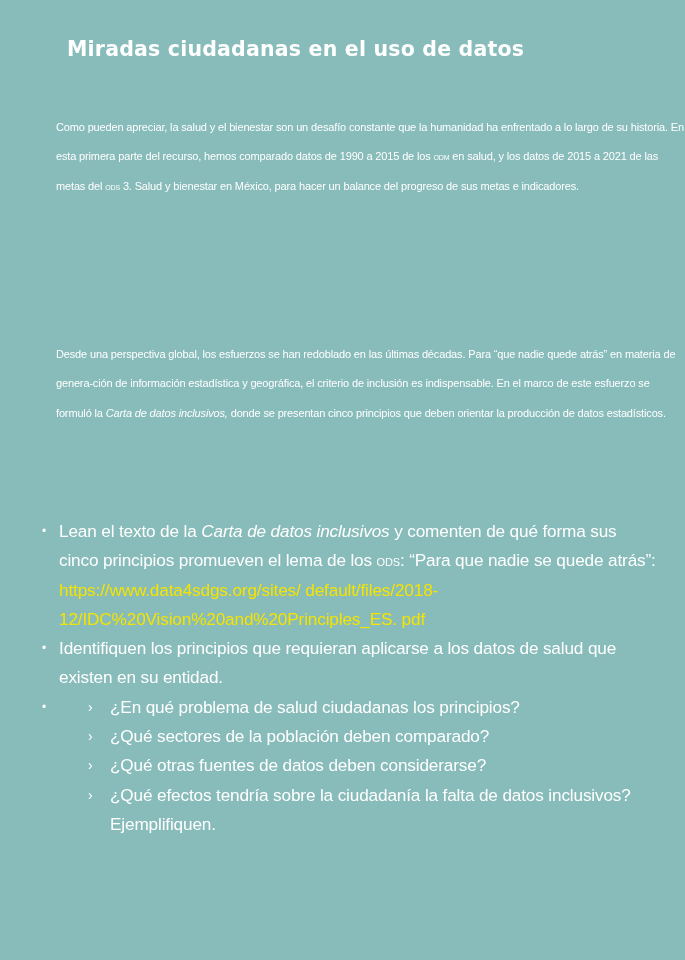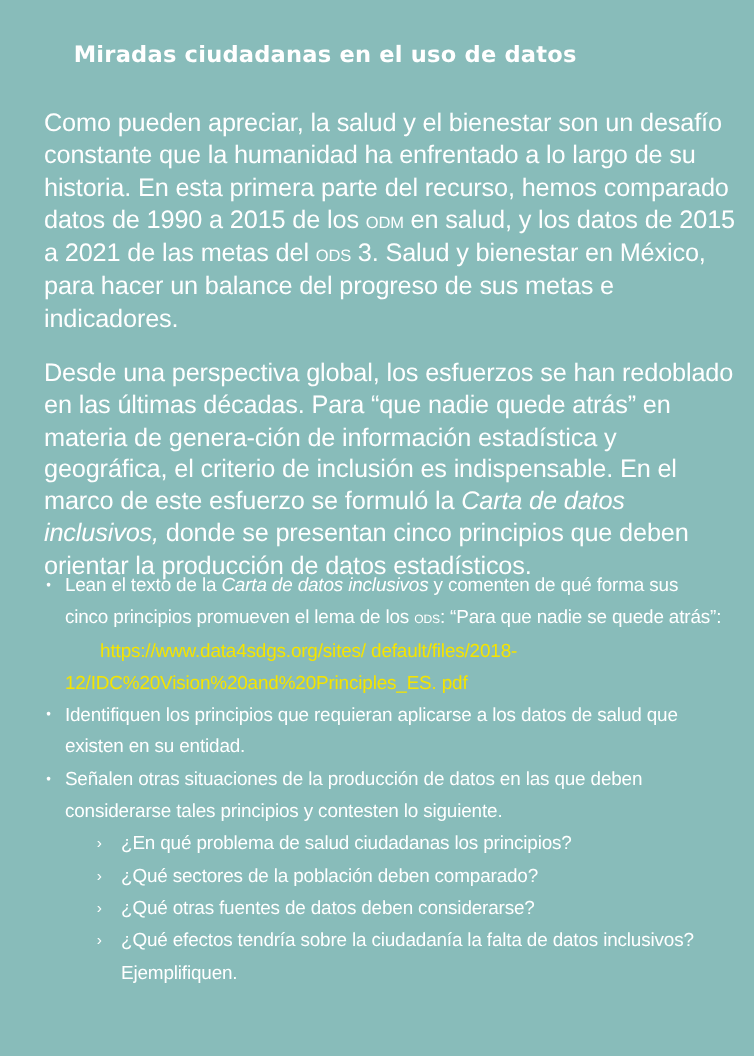--- a/index.html
+++ b/index.html
@@ -30,35 +30,35 @@
       font-weight: bold;
       font-size: 20.5px;
       letter-spacing: 0.2px;
       color: #ffffff;
       line-height: 30px;
     }
     .body-text {
       position: absolute;
       left: 40px;
       width: 630px;
-      font-size: 23px;
+      font-size: 11px;
       line-height: 29.3px;
       letter-spacing: -0.15px;
       color: #ffffff;
-      margin: 0;
+      margin: 16px;
     }
     .p1 { top: 97px; }
     .p2 { top: 324px; }
     .sc {
       font-variant: small-caps;
       text-transform: lowercase;
       font-size: 0.92em;
     }
     .it { font-style: italic; }
-    .link { color: #f5e400; text-decoration: none; margin-left: 32px; }
+    .link { color: #f5e400; text-decoration: none; }
     .bullets {
       position: absolute;
       left: 40px;
       top: 517px;
       width: 620px;
       margin: 0;
       padding: 0;
       list-style: none;
       font-size: 17.2px;
       line-height: 29.3px;
@@ -105,21 +105,20 @@
     <li>
       <span class="bullet-dot">•</span>
       <span>Lean el texto de la </span><span class="it">Carta de datos inclusivos</span><span> y comenten de qué forma sus cinco principios promueven el lema de los </span><span class="sc">ODS</span><span>: “Para que nadie se quede atrás”: </span><a class="link">https://www.data4sdgs.org/sites/ default/files/2018-12/IDC%20Vision%20and%20Principles_ES. pdf</a>
     </li>
     <li>
       <span class="bullet-dot">•</span>
       <span>Identifiquen los principios que requieran aplicarse a los datos de salud que existen en su entidad.</span>
     </li>
     <li>
       <span class="bullet-dot">•</span>
-      <span>Señalen otras situaciones de la producción de datos en las que deben considerarse tales principios y contesten lo siguiente.</span>
       <ul class="sub">
         <li>
           <span class="chevron">›</span>
           <span>¿En qué problema de salud ciudadanas los principios?</span>
         </li>
         <li>
           <span class="chevron">›</span>
           <span>¿Qué sectores de la población deben comparado?</span>
         </li>
         <li>

